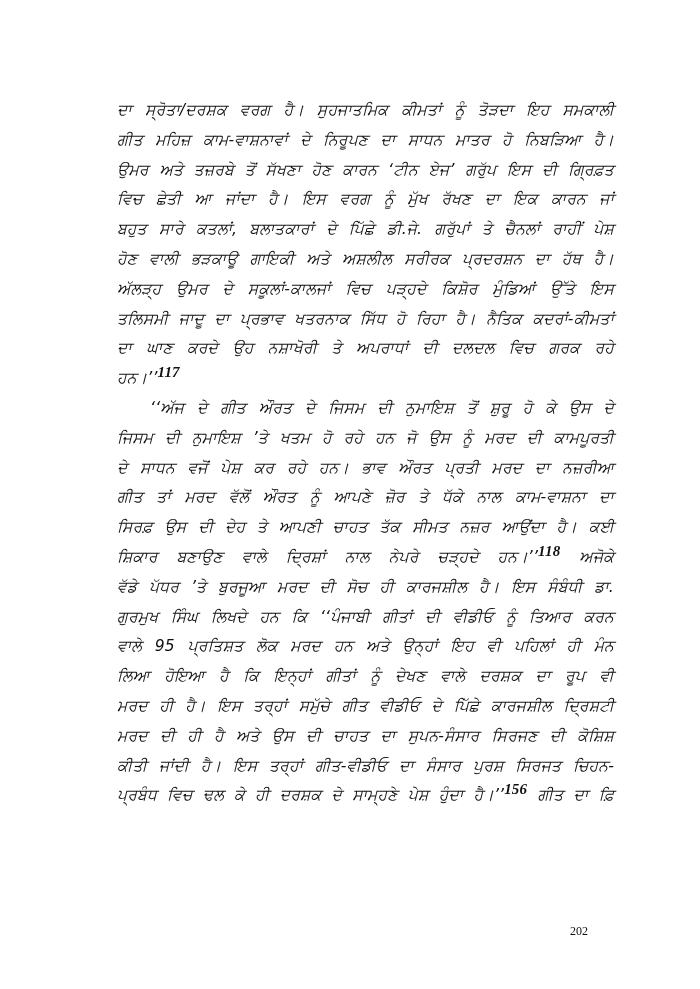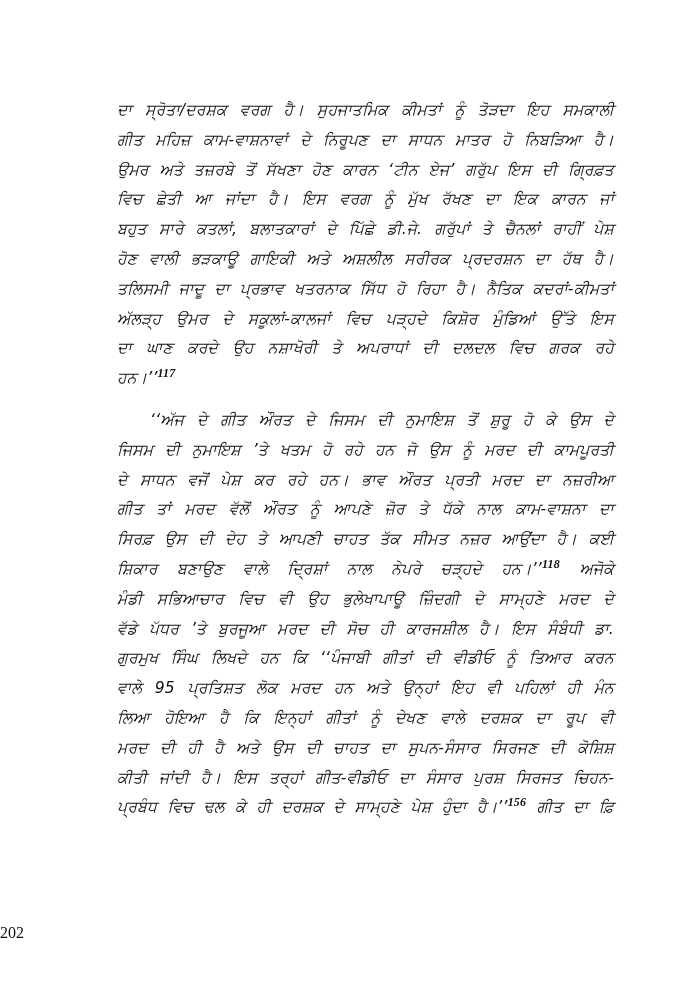--- a/index.html
+++ b/index.html
@@ -31,74 +31,73 @@
       text-align-last: justify;
       width: 497px;
       letter-spacing: 0.2px;
     }
     .line.last {
       text-align-last: left;
     }
     .line.indent {
       padding-left: 33px;
       width: 464px;
-      margin-top: 12px;
     }
     sup {
       font-family: "Liberation Serif", serif;
-      font-size: 12px;
+      font-size: 15px;
       font-weight: bold;
       line-height: 0;
       vertical-align: 6px;
     }
     .page-number {
       position: absolute;
       top: 924px;
       left: 0;
       width: 588px;
-      text-align: left;
+      text-align: right;
       font-family: "Liberation Serif", serif;
-      font-size: 16px;
+      font-size: 12px;
       color: #111;
     }
   </style>
 </head>
 <body>
 
 <div class="page">
 
   <div>
     <div class="line">ਦਾ ਸ੍ਰੋਤਾ/ਦਰਸ਼ਕ ਵਰਗ ਹੈ। ਸੁਹਜਾਤਮਿਕ ਕੀਮਤਾਂ ਨੂੰ ਤੋੜਦਾ ਇਹ ਸਮਕਾਲੀ</div>
     <div class="line">ਗੀਤ ਮਹਿਜ਼ ਕਾਮ-ਵਾਸ਼ਨਾਵਾਂ ਦੇ ਨਿਰੂਪਣ ਦਾ ਸਾਧਨ ਮਾਤਰ ਹੋ ਨਿਬੜਿਆ ਹੈ।</div>
     <div class="line">ਉਮਰ ਅਤੇ ਤਜ਼ਰਬੇ ਤੋਂ ਸੱਖਣਾ ਹੋਣ ਕਾਰਨ ‘ਟੀਨ ਏਜ’ ਗਰੁੱਪ ਇਸ ਦੀ ਗ੍ਰਿਫ਼ਤ</div>
     <div class="line">ਵਿਚ ਛੇਤੀ ਆ ਜਾਂਦਾ ਹੈ। ਇਸ ਵਰਗ ਨੂੰ ਮੁੱਖ ਰੱਖਣ ਦਾ ਇਕ ਕਾਰਨ ਜਾਂ</div>
     <div class="line">ਬਹੁਤ ਸਾਰੇ ਕਤਲਾਂ, ਬਲਾਤਕਾਰਾਂ ਦੇ ਪਿੱਛੇ ਡੀ.ਜੇ. ਗਰੁੱਪਾਂ ਤੇ ਚੈਨਲਾਂ ਰਾਹੀਂ ਪੇਸ਼</div>
     <div class="line">ਹੋਣ ਵਾਲੀ ਭੜਕਾਊ ਗਾਇਕੀ ਅਤੇ ਅਸ਼ਲੀਲ ਸਰੀਰਕ ਪ੍ਰਦਰਸ਼ਨ ਦਾ ਹੱਥ ਹੈ।</div>
+    <div class="line">ਅੱਲੜ੍ਹ ਉਮਰ ਦੇ ਸਕੂਲਾਂ-ਕਾਲਜਾਂ ਵਿਚ ਪੜ੍ਹਦੇ ਕਿਸ਼ੋਰ ਮੁੰਡਿਆਂ ਉੱਤੇ ਇਸ</div>
     <div class="line">ਤਲਿਸਮੀ ਜਾਦੂ ਦਾ ਪ੍ਰਭਾਵ ਖਤਰਨਾਕ ਸਿੱਧ ਹੋ ਰਿਹਾ ਹੈ। ਨੈਤਿਕ ਕਦਰਾਂ-ਕੀਮਤਾਂ</div>
-    <div class="line">ਅੱਲੜ੍ਹ ਉਮਰ ਦੇ ਸਕੂਲਾਂ-ਕਾਲਜਾਂ ਵਿਚ ਪੜ੍ਹਦੇ ਕਿਸ਼ੋਰ ਮੁੰਡਿਆਂ ਉੱਤੇ ਇਸ</div>
     <div class="line">ਦਾ ਘਾਣ ਕਰਦੇ ਉਹ ਨਸ਼ਾਖੋਰੀ ਤੇ ਅਪਰਾਧਾਂ ਦੀ ਦਲਦਲ ਵਿਚ ਗਰਕ ਰਹੇ</div>
     <div class="line last">
       <span>ਹਨ।’’</span><sup>117</sup>
     </div>
   </div>
 
   <div>
     <div class="line indent">‘‘ਅੱਜ ਦੇ ਗੀਤ ਔਰਤ ਦੇ ਜਿਸਮ ਦੀ ਨੁਮਾਇਸ਼ ਤੋਂ ਸ਼ੁਰੂ ਹੋ ਕੇ ਉਸ ਦੇ</div>
     <div class="line">ਜਿਸਮ ਦੀ ਨੁਮਾਇਸ਼ ’ਤੇ ਖਤਮ ਹੋ ਰਹੇ ਹਨ ਜੋ ਉਸ ਨੂੰ ਮਰਦ ਦੀ ਕਾਮਪੂਰਤੀ</div>
     <div class="line">ਦੇ ਸਾਧਨ ਵਜੋਂ ਪੇਸ਼ ਕਰ ਰਹੇ ਹਨ। ਭਾਵ ਔਰਤ ਪ੍ਰਤੀ ਮਰਦ ਦਾ ਨਜ਼ਰੀਆ</div>
     <div class="line">ਗੀਤ ਤਾਂ ਮਰਦ ਵੱਲੋਂ ਔਰਤ ਨੂੰ ਆਪਣੇ ਜ਼ੋਰ ਤੇ ਧੱਕੇ ਨਾਲ ਕਾਮ-ਵਾਸ਼ਨਾ ਦਾ</div>
     <div class="line">ਸਿਰਫ਼ ਉਸ ਦੀ ਦੇਹ ਤੇ ਆਪਣੀ ਚਾਹਤ ਤੱਕ ਸੀਮਤ ਨਜ਼ਰ ਆਉਂਦਾ ਹੈ। ਕਈ</div>
     <div class="line">
       <span>ਸ਼ਿਕਾਰ ਬਣਾਉਣ ਵਾਲੇ ਦ੍ਰਿਸ਼ਾਂ ਨਾਲ ਨੇਪਰੇ ਚੜ੍ਹਦੇ ਹਨ।’’</span><sup>118</sup> <span>ਅਜੋਕੇ</span>
     </div>
-    <div class="line">ਮੰਡੀ ਸਭਿਆਚਾਰ ਵਿਚ ਵੀ ਉਹ ਭੁਲੇਖਾਪਾਊ ਜ਼ਿੰਦਗੀ ਦੇ ਸਾਮ੍ਹਣੇ ਮਰਦ ਦੇ</div>
     <div class="line">ਵੱਡੇ ਪੱਧਰ ’ਤੇ ਬੁਰਜੂਆ ਮਰਦ ਦੀ ਸੋਚ ਹੀ ਕਾਰਜਸ਼ੀਲ ਹੈ। ਇਸ ਸੰਬੰਧੀ ਡਾ.</div>
     <div class="line">ਗੁਰਮੁਖ ਸਿੰਘ ਲਿਖਦੇ ਹਨ ਕਿ ‘‘ਪੰਜਾਬੀ ਗੀਤਾਂ ਦੀ ਵੀਡੀਓ ਨੂੰ ਤਿਆਰ ਕਰਨ</div>
     <div class="line">ਵਾਲੇ 95 ਪ੍ਰਤਿਸ਼ਤ ਲੋਕ ਮਰਦ ਹਨ ਅਤੇ ਉਨ੍ਹਾਂ ਇਹ ਵੀ ਪਹਿਲਾਂ ਹੀ ਮੰਨ</div>
     <div class="line">ਲਿਆ ਹੋਇਆ ਹੈ ਕਿ ਇਨ੍ਹਾਂ ਗੀਤਾਂ ਨੂੰ ਦੇਖਣ ਵਾਲੇ ਦਰਸ਼ਕ ਦਾ ਰੂਪ ਵੀ</div>
+    <div class="line">ਮਰਦ ਹੀ ਹੈ। ਇਸ ਤਰ੍ਹਾਂ ਸਮੁੱਚੇ ਗੀਤ ਵੀਡੀਓ ਦੇ ਪਿੱਛੇ ਕਾਰਜਸ਼ੀਲ ਦ੍ਰਿਸ਼ਟੀ</div>
     <div class="line">ਮਰਦ ਦੀ ਹੀ ਹੈ ਅਤੇ ਉਸ ਦੀ ਚਾਹਤ ਦਾ ਸੁਪਨ-ਸੰਸਾਰ ਸਿਰਜਣ ਦੀ ਕੋਸ਼ਿਸ਼</div>
     <div class="line">ਕੀਤੀ ਜਾਂਦੀ ਹੈ। ਇਸ ਤਰ੍ਹਾਂ ਗੀਤ-ਵੀਡੀਓ ਦਾ ਸੰਸਾਰ ਪੁਰਸ਼ ਸਿਰਜਤ ਚਿਹਨ-</div>
     <div class="line">
       <span>ਪ੍ਰਬੰਧ ਵਿਚ ਢਲ ਕੇ ਹੀ ਦਰਸ਼ਕ ਦੇ ਸਾਮ੍ਹਣੇ ਪੇਸ਼ ਹੁੰਦਾ ਹੈ।’’</span><sup>156</sup> <span>ਗੀਤ ਦਾ ਫ਼ਿ</span>
     </div>
   </div>
 </div>
 
 <div class="page-number">202</div>
 

